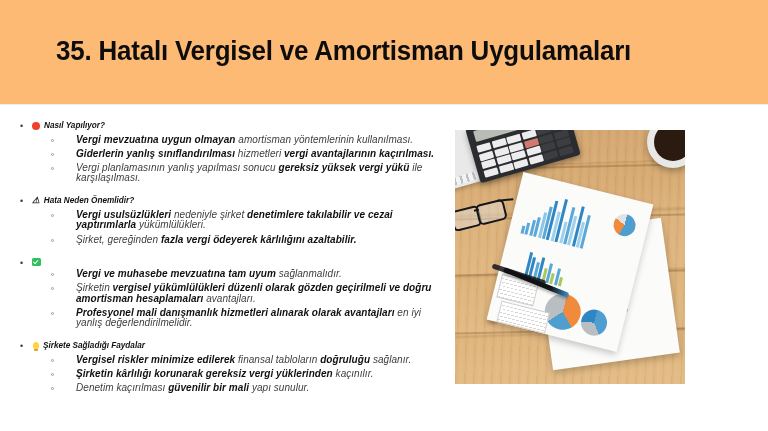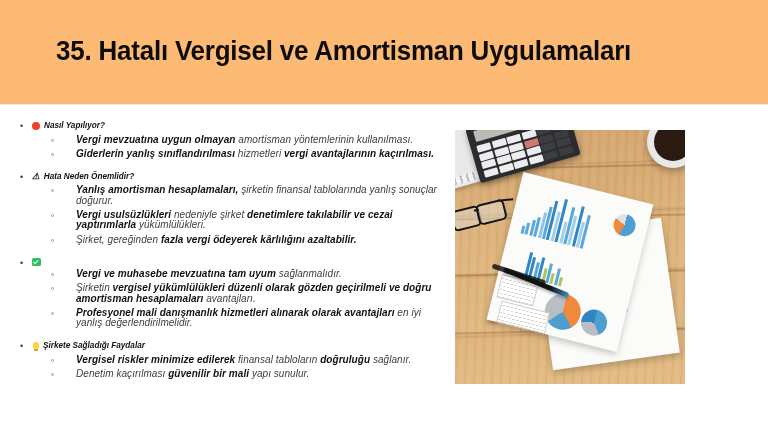--- a/index.html
+++ b/index.html
@@ -460,38 +460,38 @@
         </div>
         <ul class="sub-list">
           <li class="sub-item">
             <span class="sub-marker"></span>
             <span class="sub-text"><b>Vergi mevzuatına uygun olmayan </b><span>amortisman yöntemlerinin kullanılması.</span></span>
           </li>
           <li class="sub-item">
             <span class="sub-marker"></span>
             <span class="sub-text"><b>Giderlerin yanlış sınıflandırılması </b><span>hizmetleri </span><b>vergi avantajlarının kaçırılması.</b></span>
           </li>
+          <li class="sub-item">
+            <span class="sub-marker"></span>
+            <span class="sub-text"><span>Vergi planlamasının yanlış yapılması sonucu </span><b>gereksiz yüksek vergi yükü </b><span>ile karşılaşılması.</span></span>
+          </li>
         </ul>
       </div>
     </div>
 
     <div class="group">
       <div class="group-dot">•</div>
       <div class="group-main">
         <div class="group-head">
           <span class="head-icon icon-warning">⚠</span>
           <span>Hata Neden Önemlidir?</span>
         </div>
         <ul class="sub-list">
           <li class="sub-item">
             <span class="sub-marker"></span>
-            <span class="sub-text"><b>Yanlış amortisman hesaplamaları, </b><span>şirketin finansal tablolarında yanlış sonuçlar doğurur.</span></span>
-          </li>
-          <li class="sub-item">
-            <span class="sub-marker"></span>
             <span class="sub-text"><b>Vergi usulsüzlükleri </b><span>nedeniyle şirket </span><b>denetimlere takılabilir ve cezai yaptırımlarla </b><span>yükümlülükleri.</span></span>
           </li>
           <li class="sub-item">
             <span class="sub-marker"></span>
             <span class="sub-text"><span>Şirket, gereğinden </span><b>fazla vergi ödeyerek kârlılığını azaltabilir.</b></span>
           </li>
         </ul>
       </div>
     </div>
 
@@ -522,20 +522,24 @@
       <div class="group-dot">•</div>
       <div class="group-main">
         <div class="group-head">
           <span class="head-icon icon-bulb"></span>
           <span>Şirkete Sağladığı Faydalar</span>
         </div>
         <ul class="sub-list">
           <li class="sub-item">
             <span class="sub-marker"></span>
             <span class="sub-text"><b>Vergisel riskler minimize edilerek </b><span>finansal tabloların </span><b>doğruluğu </b><span>sağlanır.</span></span>
+          </li>
+          <li class="sub-item">
+            <span class="sub-marker"></span>
+            <span class="sub-text"><b>Şirketin kârlılığı korunarak gereksiz vergi yüklerinden </b><span>kaçınılır.</span></span>
           </li>
           <li class="sub-item">
             <span class="sub-marker"></span>
             <span class="sub-text"><span>Denetim kaçırılması </span><b>güvenilir bir mali </b><span>yapı sunulur.</span></span>
           </li>
         </ul>
       </div>
     </div>
 
   </div>

